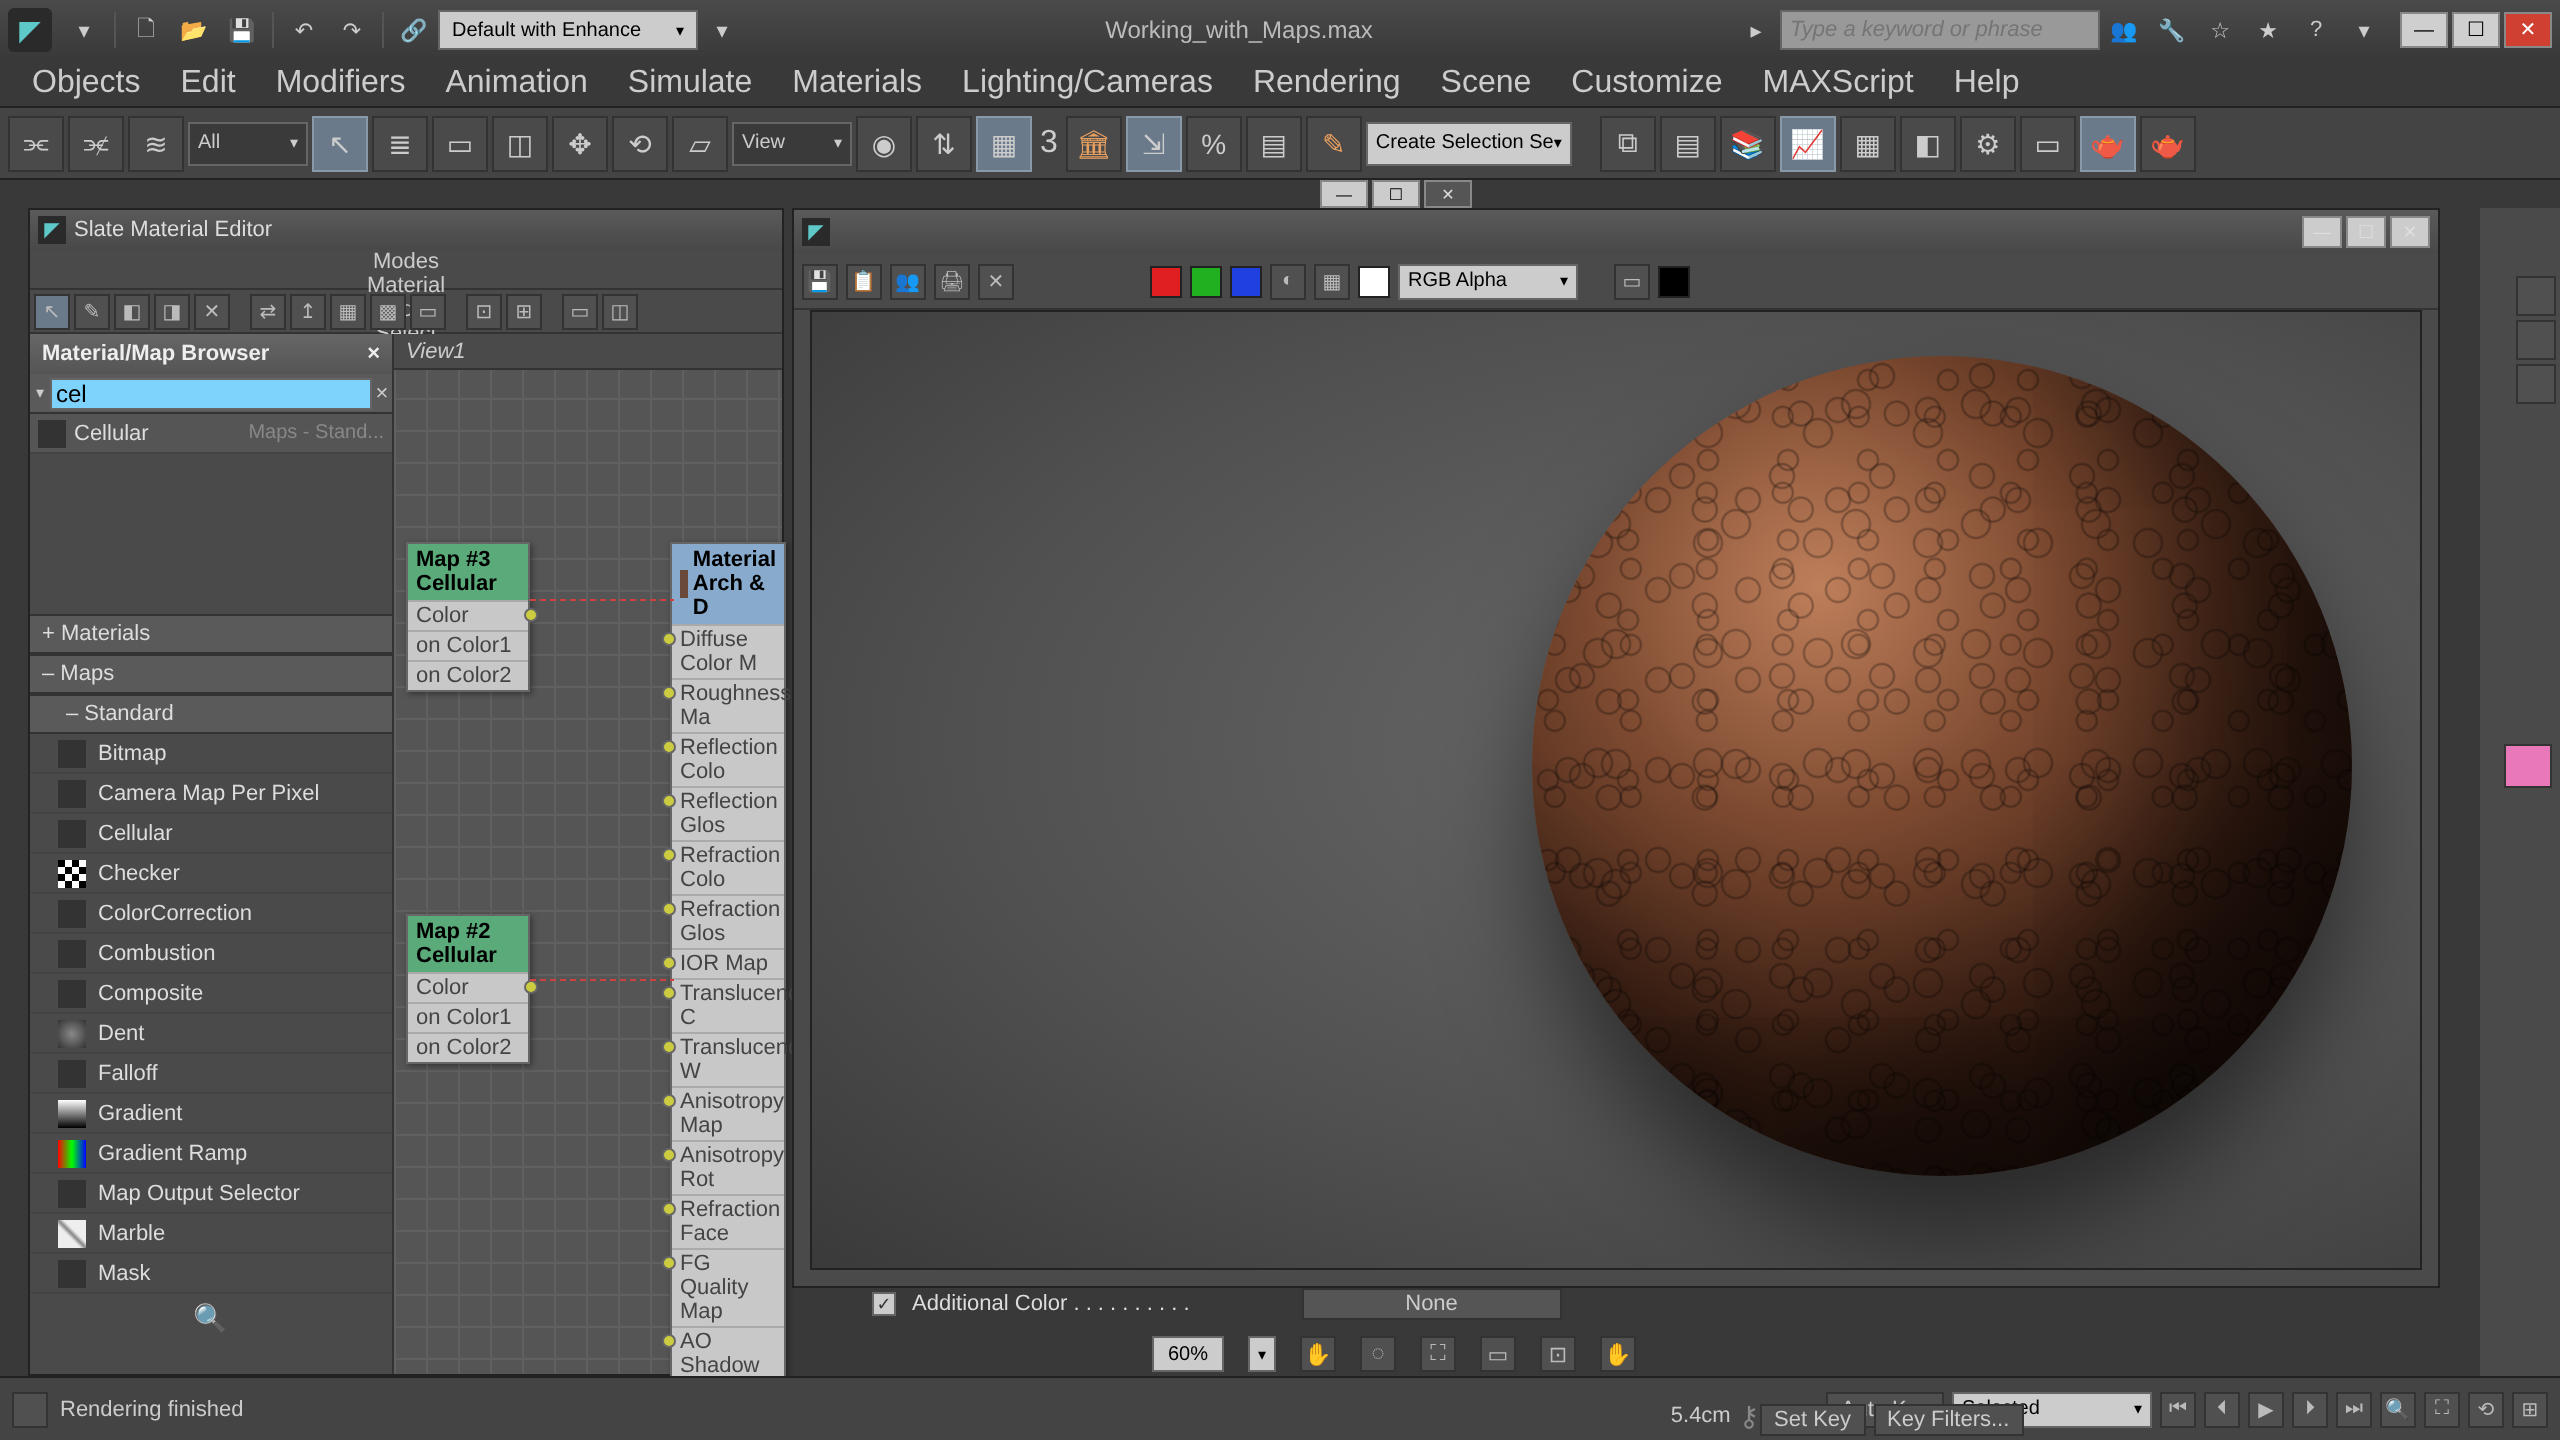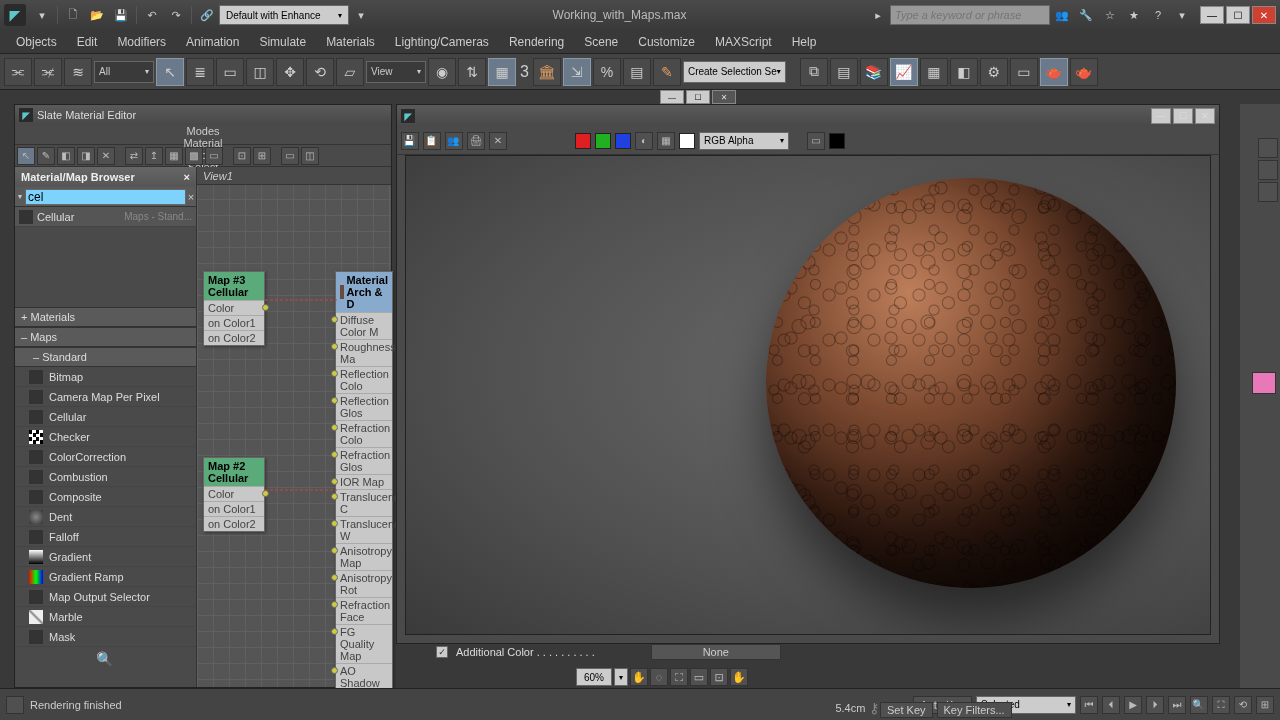--- a/index.html
+++ b/index.html
@@ -13,21 +13,21 @@
 .titlebar .dropdown { height:20px; background:#ccc; color:#000; padding:0 6px; display:flex; align-items:center; border:1px solid #666; min-width:130px; font-size:10px; }
 .titlebar .dropdown::after { content:"▾"; margin-left:auto; font-size:8px; }
 .titlebar .titletext { flex:1; text-align:center; color:#bbb; font-size:12px; }
 .titlebar .search { height:20px; width:160px; background:#999; border:1px solid #666; color:#555; font-style:italic; padding:0 4px; font-size:11px; }
 .winbtns { display:flex; gap:2px; margin-left:6px; }
 .winbtn { width:24px; height:18px; background:#cfcfcf; border:1px solid #888; display:flex; align-items:center; justify-content:center; font-size:10px; cursor:pointer; }
 .winbtn.close { background:#d04030; color:#fff; }
 
 
 .menubar { height:24px; background:#393939; display:flex; align-items:center; padding:0 6px; border-bottom:1px solid #222; }
-.menubar span { color:#ccc; padding:0 10px; cursor:pointer; font-size:12px; }
+.menubar span { color:#ccc; padding:0 10px; cursor:pointer; font-size:16px; }
 
 
 .toolbar { height:36px; background:#444; display:flex; align-items:center; padding:0 4px; border-bottom:1px solid #222; gap:2px; }
 .tbtn { width:28px; height:28px; background:#4a4a4a; border:1px solid #333; display:flex; align-items:center; justify-content:center; color:#ccc; font-size:14px; cursor:pointer; }
 .tbtn.active { background:#6a7a8a; border-color:#89a; }
 .tbtn.orange { color:#e8a060; }
 .toolbar .combo { height:22px; background:#3a3a3a; color:#ccc; border:1px solid #666; padding:0 4px; min-width:56px; display:flex; align-items:center; font-size:10px; }
 .toolbar .combo::after { content:"▾"; margin-left:auto; font-size:8px; }
 .toolbar .combo.lite { background:#ccc; color:#000; min-width:100px; }
 
@@ -109,21 +109,21 @@
 
 .ministrip { position:absolute; left:660px; top:0px; display:flex; gap:2px; }
 .ministrip .mb { width:24px; height:14px; background:#ccc; border:1px solid #888; font-size:8px; display:flex; align-items:center; justify-content:center; cursor:pointer; }
 .ministrip .mb.cl { background:#555; color:#ddd; }
 
 
 .addcolor { position:absolute; left:436px; bottom:26px; height:20px; display:flex; align-items:center; gap:8px; color:#ddd; }
 .addcolor .chk { width:12px; height:12px; background:#ccc; border:1px solid #666; display:flex; align-items:center; justify-content:center; font-size:9px; color:#333; }
 .addcolor .none { width:130px; height:16px; background:#555; border:1px solid #333; color:#ccc; display:flex; align-items:center; justify-content:center; }
 
-.btmtools { position:absolute; left:576px; bottom:0; height:22px; display:flex; align-items:center; gap:2px; }
+.btmtools { position:absolute; left:576px; bottom:0; height:22px; display:flex; align-items:center; gap:12px; }
 .btmtools .pct { width:36px; height:18px; background:#ccc; color:#000; border:1px solid #666; display:flex; align-items:center; justify-content:center; font-size:10px; }
 .btmtools .dd { width:14px; height:18px; background:#ccc; border:1px solid #666; display:flex; align-items:center; justify-content:center; font-size:8px; }
 .btmtools .bb { width:18px; height:18px; background:#505050; border:1px solid #333; color:#bbb; font-size:11px; display:flex; align-items:center; justify-content:center; cursor:pointer; }
 
 
 .rightpeek { position:absolute; right:0; top:14px; width:40px; bottom:0; background:#4a4a4a; }
 .rightpeek .pinksw { position:absolute; top:268px; right:4px; width:24px; height:22px; background:#e878b8; border:1px solid #333; }
 .rightpeek .tbtns { position:absolute; top:34px; right:2px; display:flex; flex-direction:column; gap:2px; }
 .rightpeek .tb2 { width:20px; height:20px; background:#505050; border:1px solid #333; }
 

